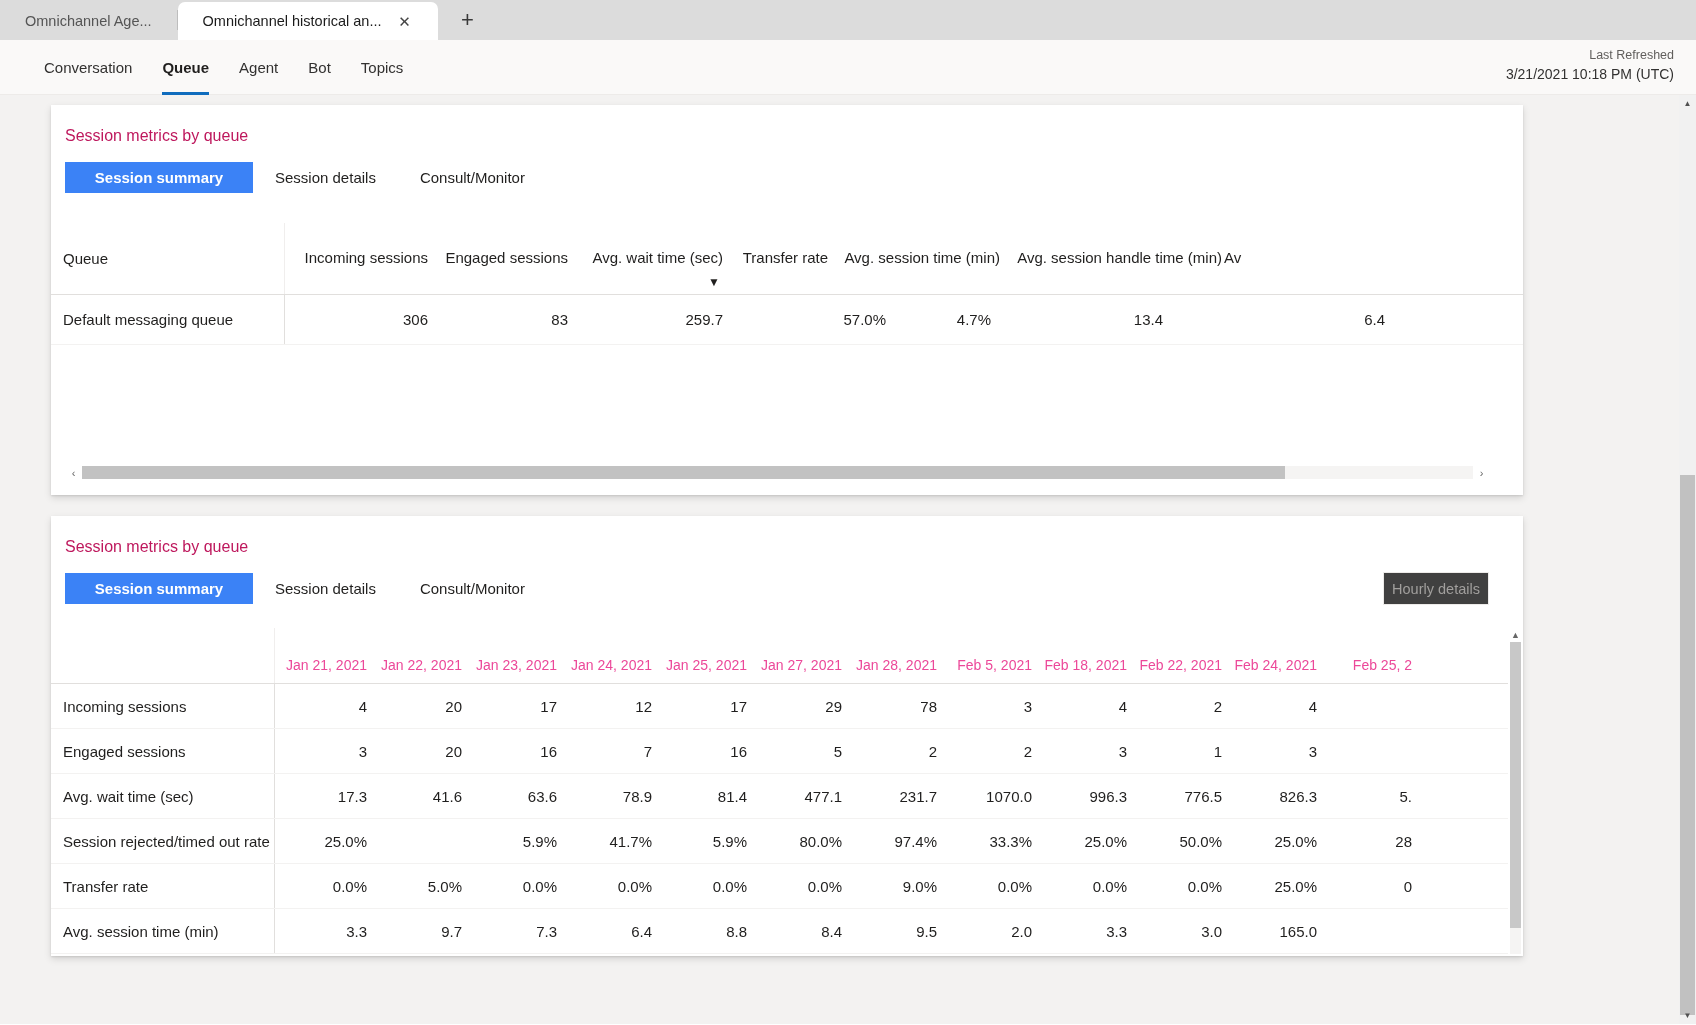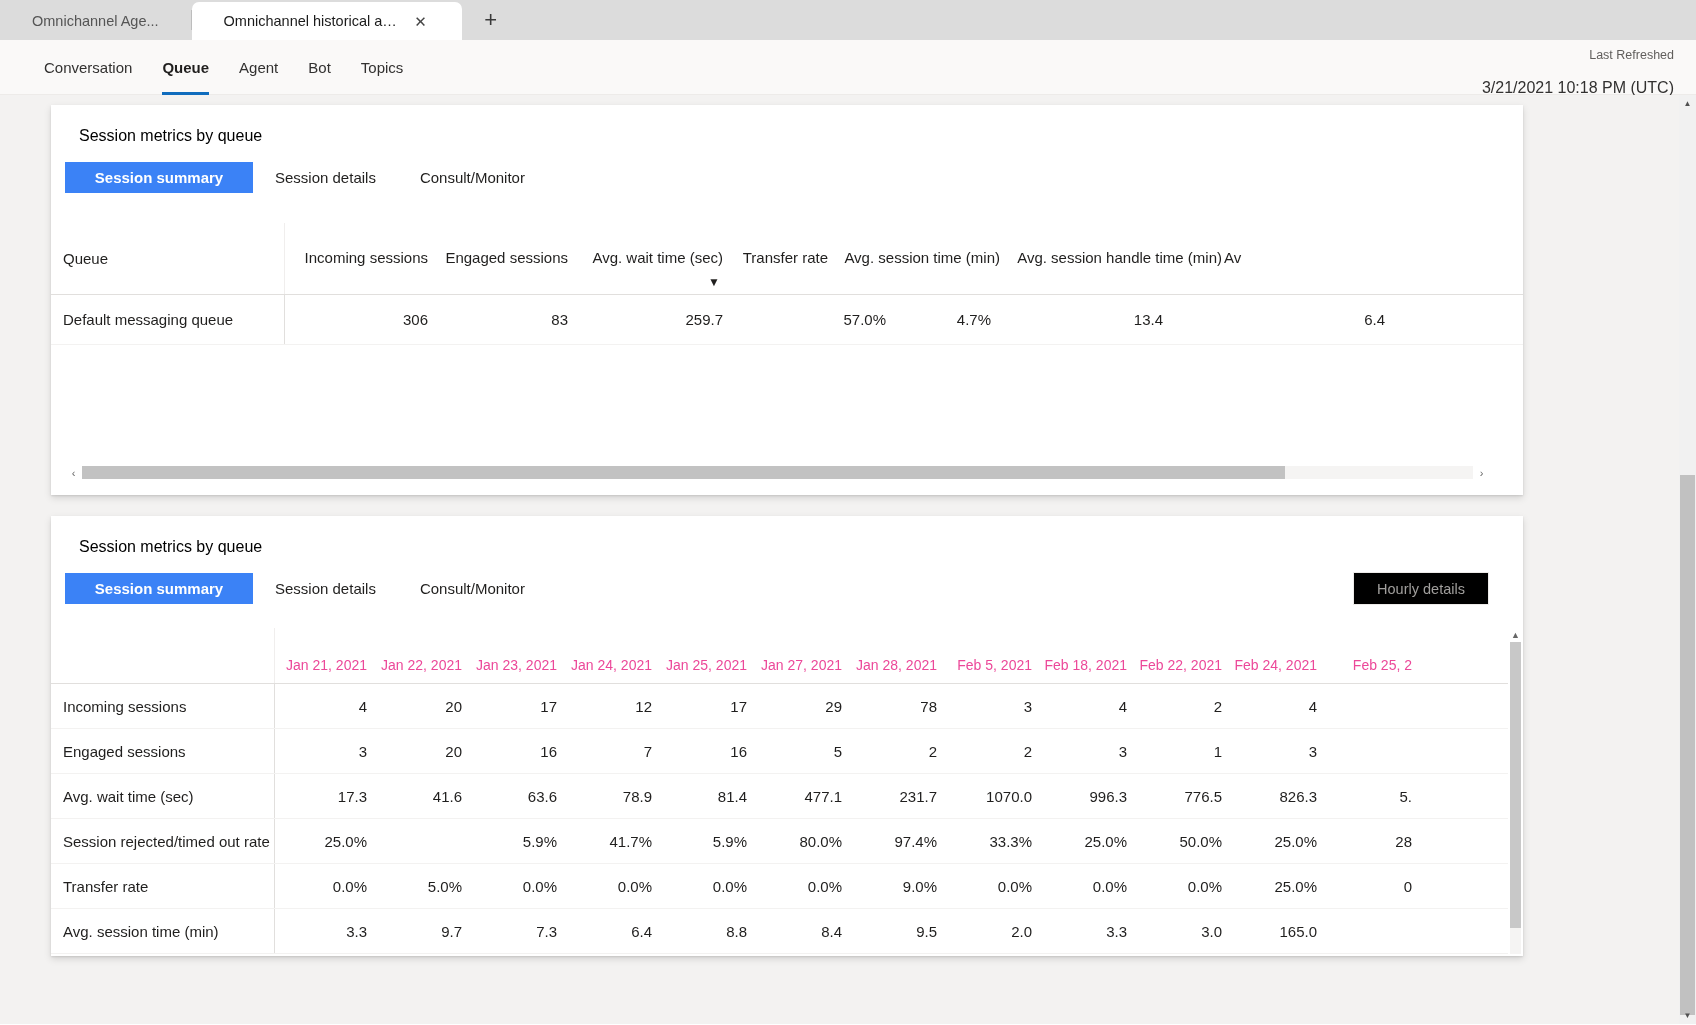--- a/index.html
+++ b/index.html
@@ -16,21 +16,21 @@
     background: #dcdcdc;
     display: flex;
     align-items: flex-end;
     position: relative;
   }
   .tabstrip { display: flex; align-items: flex-end; height: 40px; }
   .tab {
     height: 38px;
     display: flex;
     align-items: center;
-    padding: 0 32px;
+    padding: 0 25px;
     font-size: 14.5px;
     color: #3b3b3b;
     max-width: 270px;
     position: relative;
   }
   .tab.inactive { color: #555; }
   .tab.active {
     background: #ffffff;
     color: #1b1b1b;
     border-top-left-radius: 7px;
@@ -92,21 +92,21 @@
     background: #0f6cbd;
   }
   .refresh-box {
     position: absolute;
     right: 22px;
     top: 6px;
     text-align: right;
     line-height: 1.45;
   }
   .refresh-label { font-size: 12.5px; color: #605e5c; }
-  .refresh-value { font-size: 16px; color: #323130; margin-top: 12px; }
+  .refresh-value { font-size: 14px; color: #323130; }
 
   
   .page-body {
     position: relative;
     height: calc(1025px - 40px - 56px);
     background: #f3f2f1;
     overflow: hidden;
   }
   .content {
     position: absolute;
@@ -119,23 +119,23 @@
     background: #ffffff;
     margin: 10px 22px 0 51px;
     box-shadow: 0 0.6px 1.8px rgba(0,0,0,0.10), 0 3.2px 7.2px rgba(0,0,0,0.13);
     position: relative;
   }
   .card-1 { height: 390px; padding: 22px 0 0 0; }
   .card-2 { height: 440px; padding: 22px 0 0 0; margin-top: 21px; }
 
   .card-title {
     font-size: 16px;
-    color: #000000;
+    color: #be185d;
     padding-left: 14px;
-    margin-left: 14px;
+    margin-left: 0;
   }
   .card-inner { padding-left: 14px; }
 
   .pivot-row { display: flex; align-items: center; margin-top: 17px; }
   .pivot {
     height: 31px;
     display: flex; align-items: center; justify-content: center;
     padding: 0 22px;
     font-size: 15px;
     color: #201f1e;
@@ -145,22 +145,22 @@
     background: #3b82f6;
     color: #ffffff;
     font-weight: bold;
     min-width: 188px;
   }
 
   .hourly-btn {
     position: absolute;
     right: 34px;
     top: 56px;
-    width: 136px; height: 33px;
-    background: #000000;
+    width: 106px; height: 33px;
+    background: #404040;
     border: 1px solid #edebe9;
     color: #a19f9d;
     font-size: 14.5px;
     display: flex; align-items: center; justify-content: center;
   }
 
   
   .grid1 { margin-top: 30px; position: relative; }
   .g1-head {
     display: flex;

